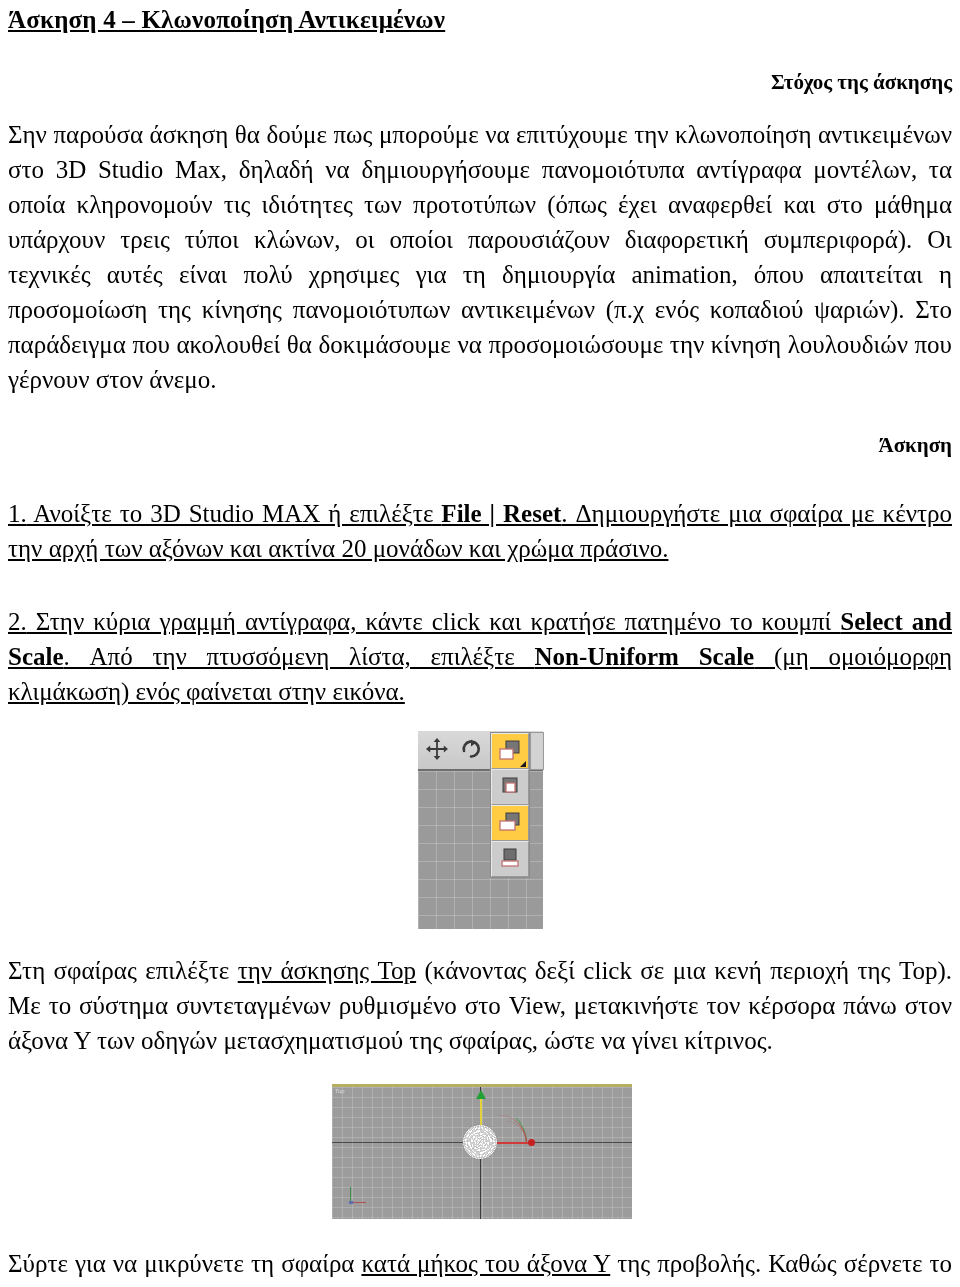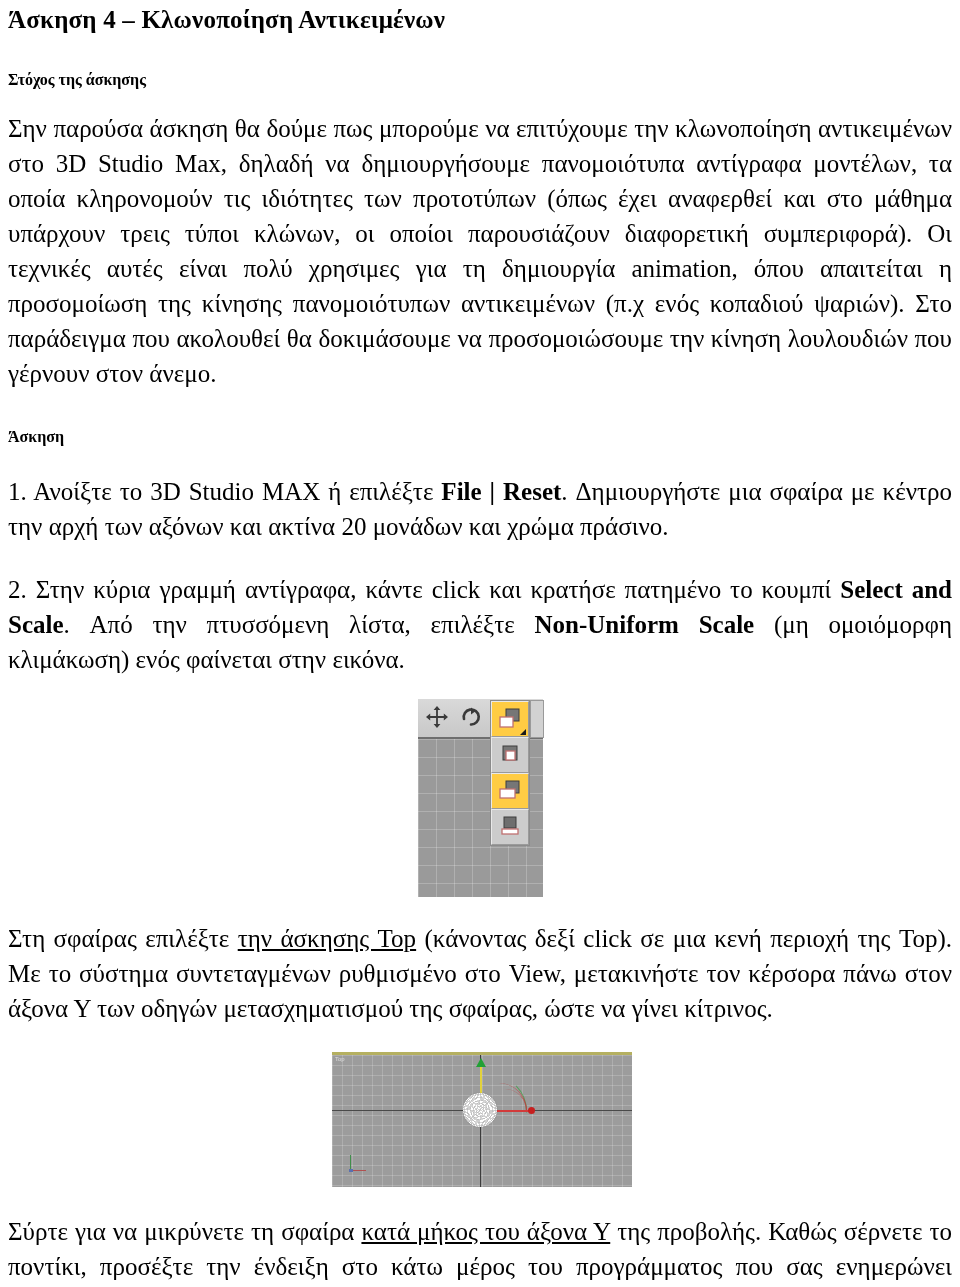--- a/index.html
+++ b/index.html
@@ -21,39 +21,42 @@
     height: 1287px;
     box-sizing: border-box;
     padding: 0 8px 0 8px;
   }
   .doc-title {
     font-size: 25px;
     font-weight: bold;
     line-height: 1.12;
     margin: 6px 0 0 0;
     letter-spacing: 0.2px;
+    text-decoration: underline;
   }
   .section-heading {
-    font-size: 16px;
+    font-size: 21px;
     font-weight: bold;
     line-height: 1.2;
     margin: 36px 0 0 0;
+    text-align: right;
   }
   .section-heading.tight {
   }
   p.body {
     font-size: 25px;
     line-height: 1.40;
     text-align: justify;
     text-justify: inter-word;
     margin: 22px 0 0 0;
     hyphens: none;
   }
   p.body.list-item {
-    margin-top: 28px;
+    margin-top: 38px;
+    text-decoration: underline;
   }
   b, .b { font-weight: bold; }
   .u { text-decoration: underline; }
 
   
   .fig {
     position: relative;
   }
   .fig-toolbar {
     margin: 22px 0 0 0;

